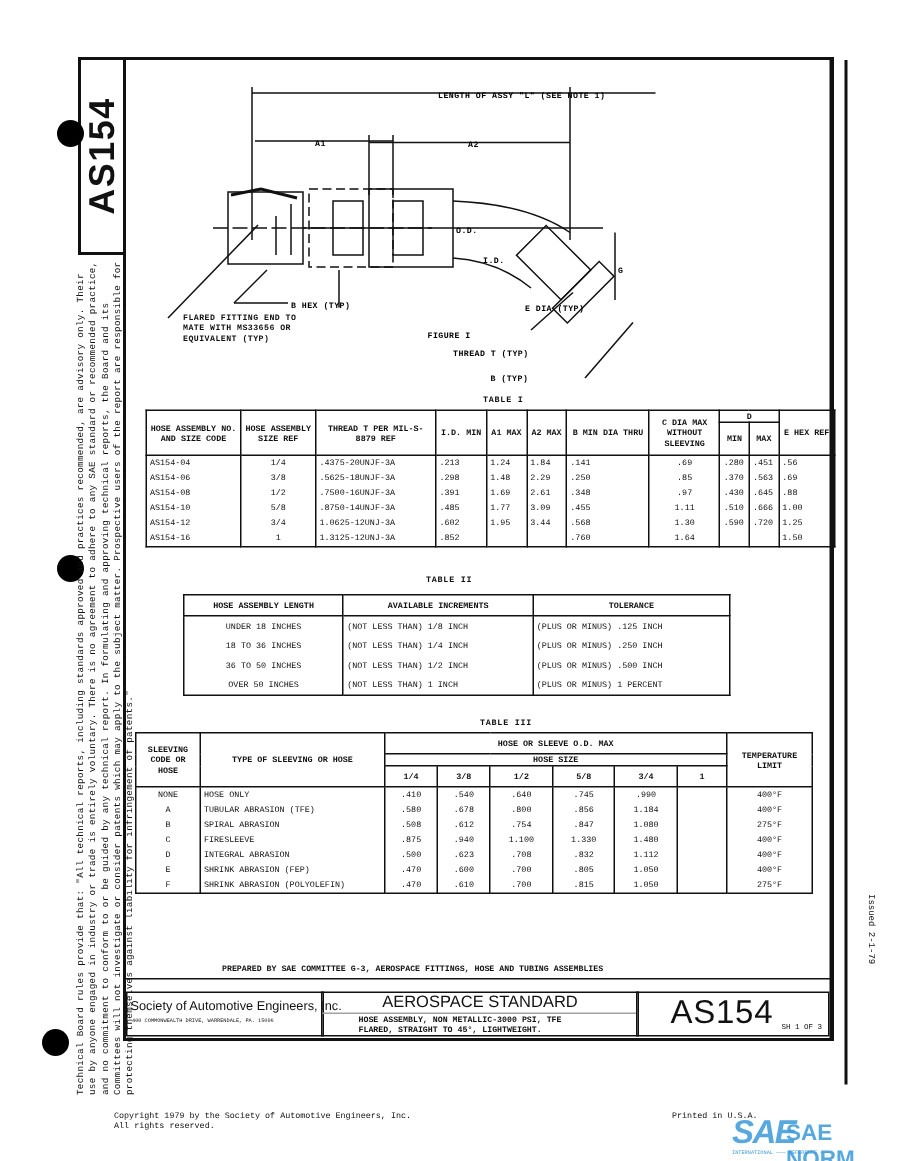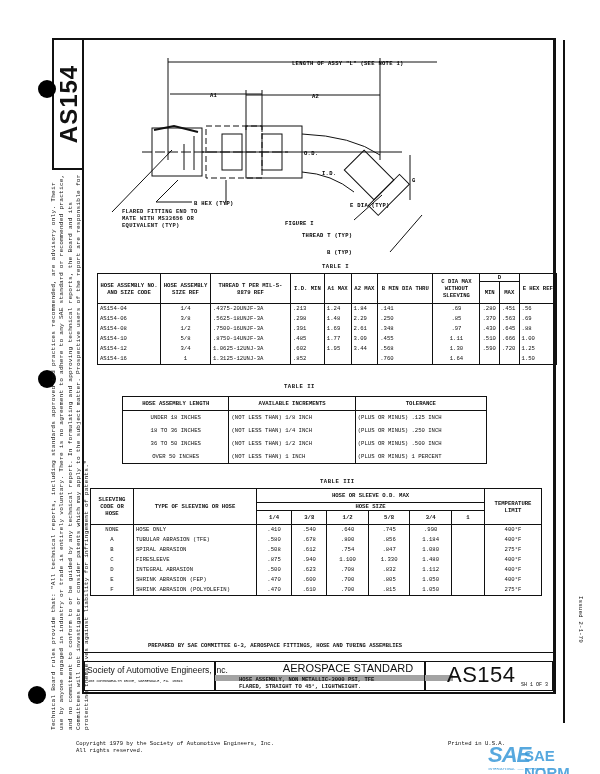--- a/index.html
+++ b/index.html
@@ -16,21 +16,21 @@
   table{border-collapse:collapse;position:absolute;font-size:5.6px;}
   table td, table th{border:1px solid #111;padding:0 2px;font-weight:normal;}
   th{font-weight:bold !important;line-height:7px;}
   .tcap{position:absolute;font-size:5.6px;font-weight:bold;letter-spacing:0.5px;}
   .cell-stack div{line-height:10px;white-space:nowrap;}
   .center{text-align:center;}
   .sae-box{position:absolute;left:84px;top:661px;width:130px;height:28px;border:1px solid #111;}
   .sae-name{font-family:Liberation Sans, sans-serif;font-size:8.5px;position:absolute;left:2px;top:3px;white-space:nowrap;}
   .sae-addr{font-size:3.5px;position:absolute;left:3px;top:17px;white-space:nowrap;}
   .std-box{position:absolute;left:214px;top:661px;width:210px;height:28px;border:1px solid #111;}
-  .std-title{font-family:"Liberation Sans",sans-serif;font-size:11px;position:absolute;left:0;top:0;width:100%;text-align:center;border-bottom:6px solid #a3a3a3;line-height:13px;padding-left:28px;}
+  .std-title{font-family:"Liberation Sans",sans-serif;font-size:11px;position:absolute;left:0;top:0;width:100%;text-align:center;border-bottom:1px solid #a3a3a3;line-height:13px;}
   .std-desc{font-size:5.5px;font-weight:bold;position:absolute;left:24px;top:15px;line-height:6.5px;white-space:pre;}
   .num-box{position:absolute;left:424px;top:661px;width:127px;height:28px;border:1px solid #111;}
   .num-big{font-family:"Liberation Sans",sans-serif;font-size:22px;position:absolute;left:22px;top:0;letter-spacing:0.5px;}
   .sheet{font-size:5px;position:absolute;right:4px;top:20px;}
   .prepared{position:absolute;left:148px;top:642px;font-size:5.5px;font-weight:bold;white-space:nowrap;}
   .copyright{position:absolute;left:76px;top:740px;font-size:5.6px;line-height:7px;white-space:pre;}
   .printed{position:absolute;left:448px;top:740px;font-size:5.6px;}
   .watermark{position:absolute;left:488px;top:742px;width:112px;height:32px;}
   .wm-sae{position:absolute;left:0;top:0;font-family:"Liberation Sans",sans-serif;font-weight:bold;font-size:22px;color:#3a9ad9;opacity:0.85;letter-spacing:-1px;font-style:italic;}
   .wm-norm{position:absolute;left:36px;top:5px;font-family:"Liberation Sans",sans-serif;font-weight:bold;font-size:15px;color:#3a9ad9;opacity:0.85;}

